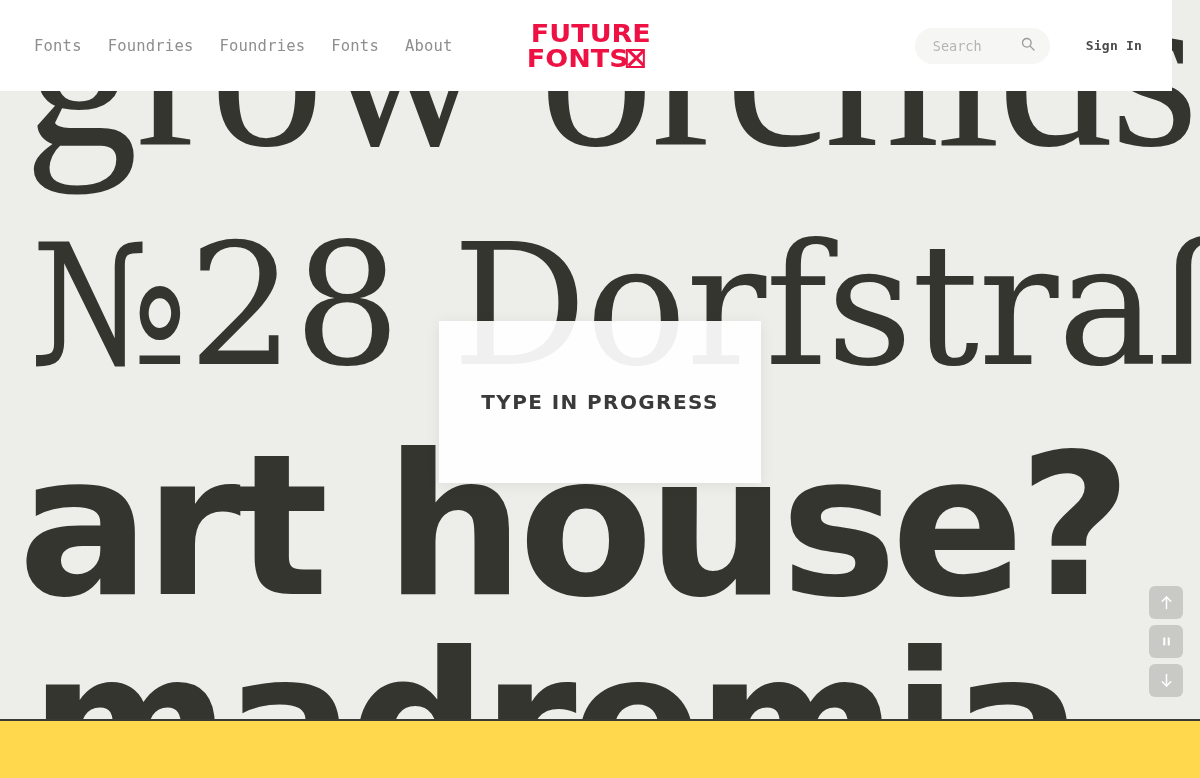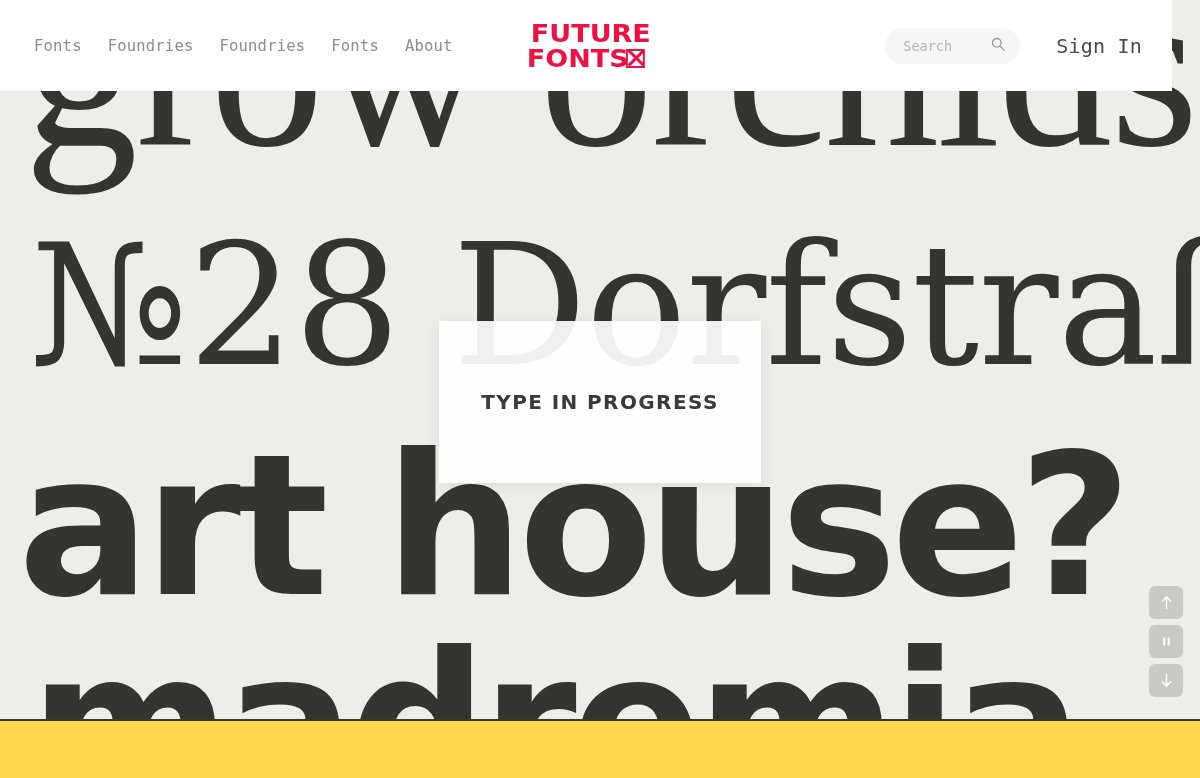--- a/index.html
+++ b/index.html
@@ -179,26 +179,27 @@
     color: #9a9a9a;
     width: 86px;
     padding: 0;
   }
   .search-input::placeholder { color: #b4b4b4; }
 
   .search-icon { display: block; }
 
   .signin {
     font-family: "DejaVu Sans Mono", "Liberation Mono", monospace;
-    font-size: 20px;
+    font-size: 13px;
     color: #4a4a4a;
     letter-spacing: 0.2px;
     text-decoration: none;
     cursor: pointer;
     white-space: nowrap;
+    font-weight: bold;
   }
 
   
 
   .card {
     position: absolute;
     left: 439px;
     top: 321px;
     width: 322px;
     height: 162px;

